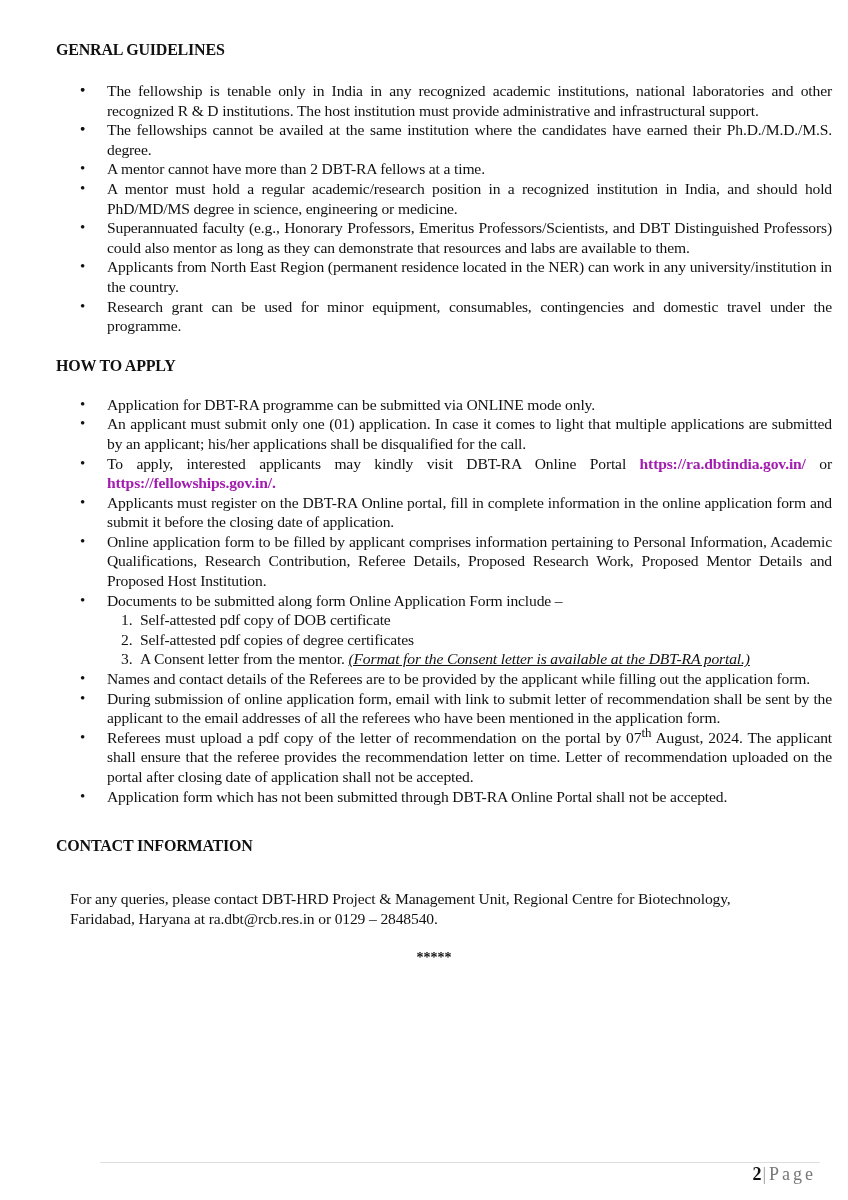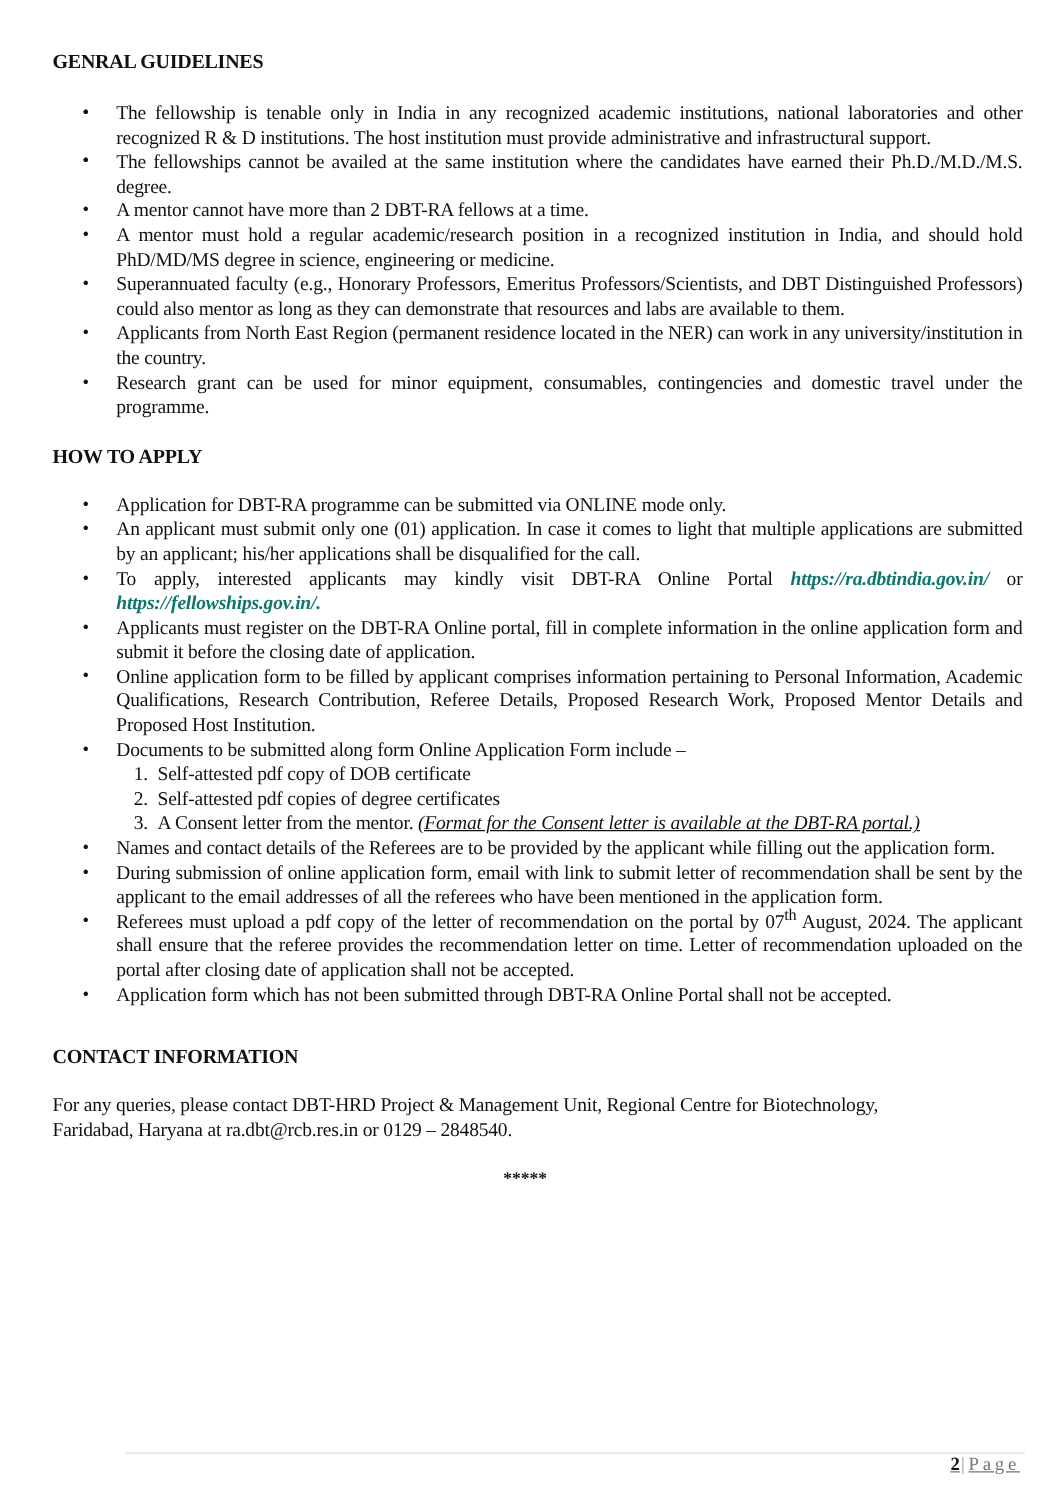--- a/index.html
+++ b/index.html
@@ -1,21 +1,21 @@
 <!DOCTYPE html>
 <html><head>
 <meta charset="utf-8">
 <style>
   html, body { margin: 0; padding: 0; background: #ffffff; }
   body {
     width: 848px; height: 1200px; position: relative; overflow: hidden;
     font-family: "Liberation Serif", "DejaVu Serif", serif;
     color: #111111;
   }
-  .page { position: absolute; left: 42px; top: 40px; width: 776px; }
+  .page { position: absolute; left: 56px; top: 40px; width: 776px; }
   .heading {
     font-weight: bold; font-size: 16px; letter-spacing: -0.2px;
     margin: 0; line-height: 20px;
   }
   .section-gap-gen { height: 20px; }
   ul.bullets {
     list-style: none; margin: 0; padding: 0;
   }
   ul.bullets > li {
     position: relative; padding-left: 51px;
@@ -24,33 +24,32 @@
   }
   ul.bullets > li .bullet {
     position: absolute; left: 24px; top: 0; font-size: 15px;
   }
   ol.docs { list-style: none; margin: 0; padding: 0; }
   ol.docs > li {
     position: relative; padding-left: 33px; font-size: 15.6px; line-height: 19.6px;
     letter-spacing: -0.15px;
   }
   ol.docs > li .num { position: absolute; left: 14px; top: 0; }
-  .link { color: #0f766e; font-weight: bold; font-style: italic; }
+  .link { color: #a21caf; font-weight: bold; }
   .italic { font-style: italic; text-decoration: underline; }
   sup { font-size: 13px; line-height: 0; }
-  .contact-text { font-size: 15.6px; line-height: 19.6px; margin: 0; letter-spacing: -0.15px; }
+  .contact-text { font-size: 15.6px; line-height: 19.6px; margin: 14px; letter-spacing: -0.15px; }
   .stars { text-align: center; font-size: 14px; margin-top: 22px; font-weight: bold; padding-right: 20px; }
   .footer-rule {
     position: absolute; left: 100px; width: 720px; top: 1162px;
     border-top: 1px solid #dddddd;
   }
   .footer-page {
-    position: absolute; right: 32px; top: 1164px; font-size: 15px; color: #777;
+    position: absolute; right: 32px; top: 1164px; font-size: 18px; color: #777;
     letter-spacing: 3px;
-    text-decoration: underline;
   }
   .footer-page .pnum { color: #111; font-weight: bold; letter-spacing: 0; }
   .footer-page .sep { color: #999; letter-spacing: 0; margin: 0 3px 0 1px; }
 </style>
 </head>
 <body>
 
 <div class="page">
 
   <h2 class="heading">GENRAL GUIDELINES</h2>

